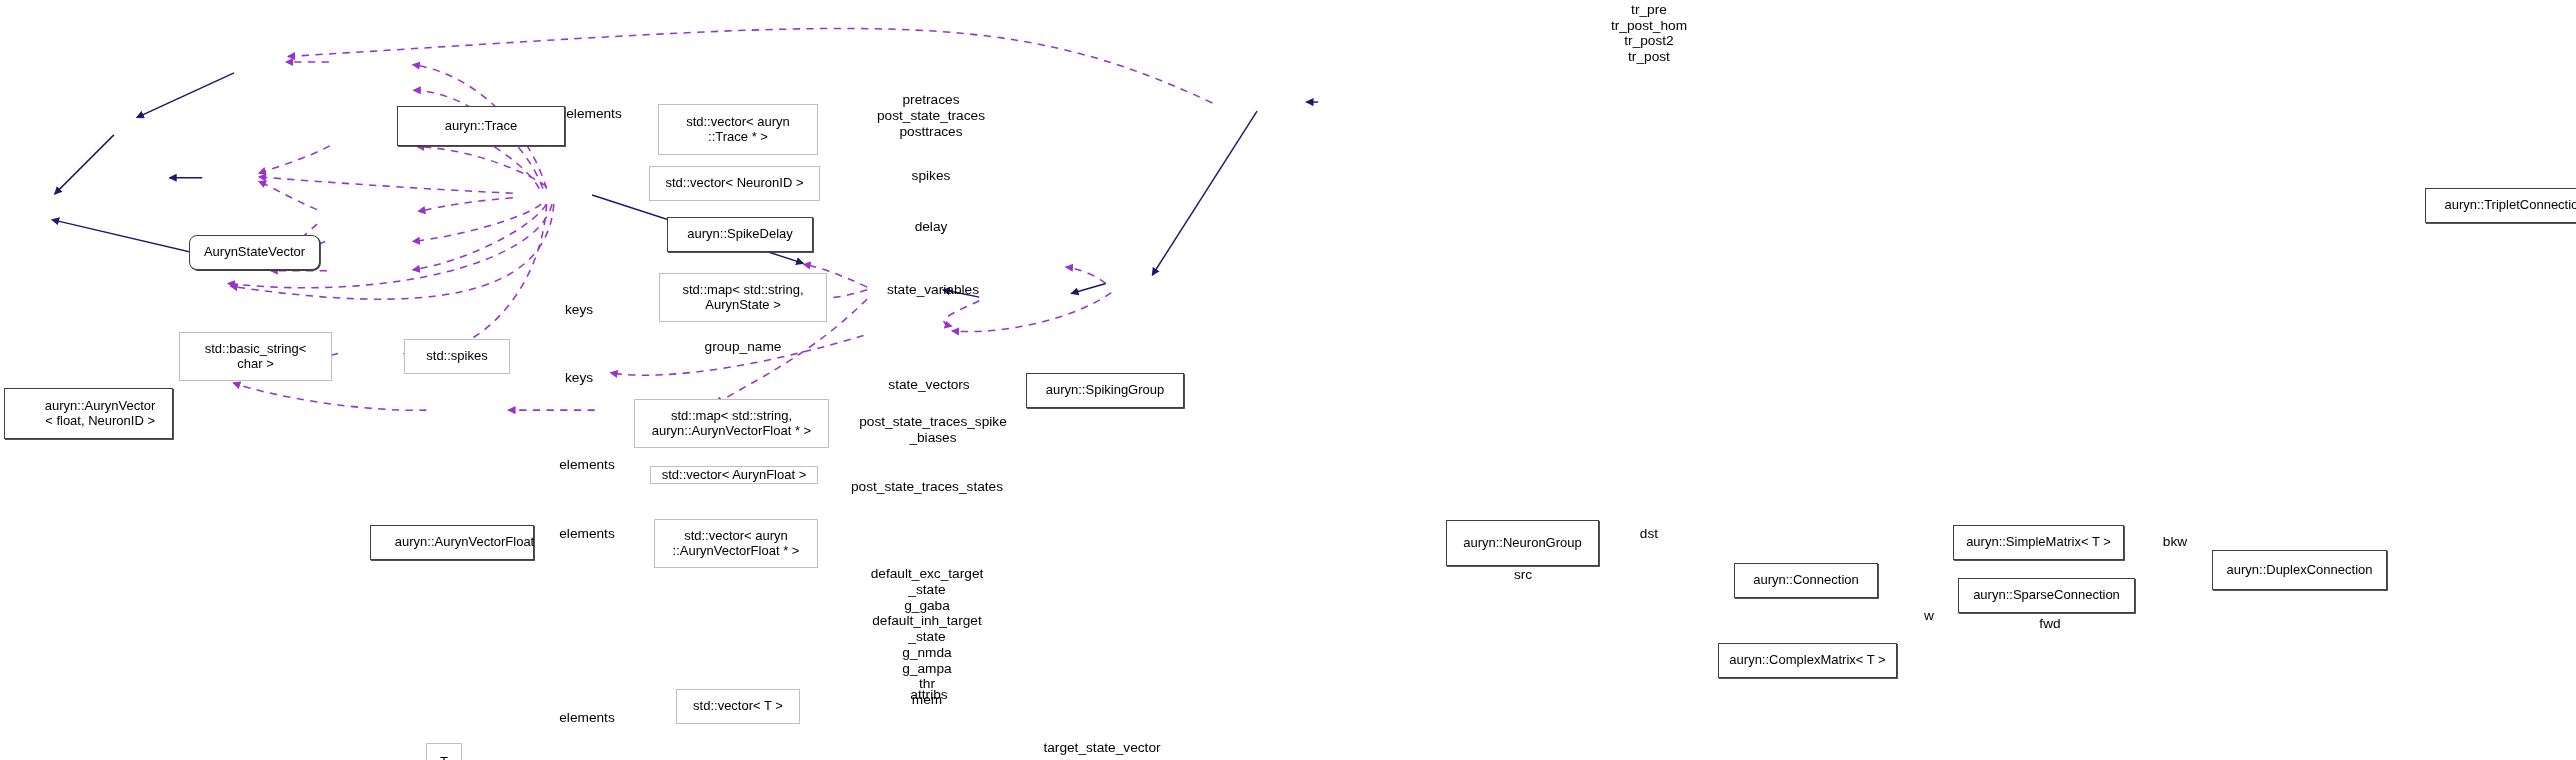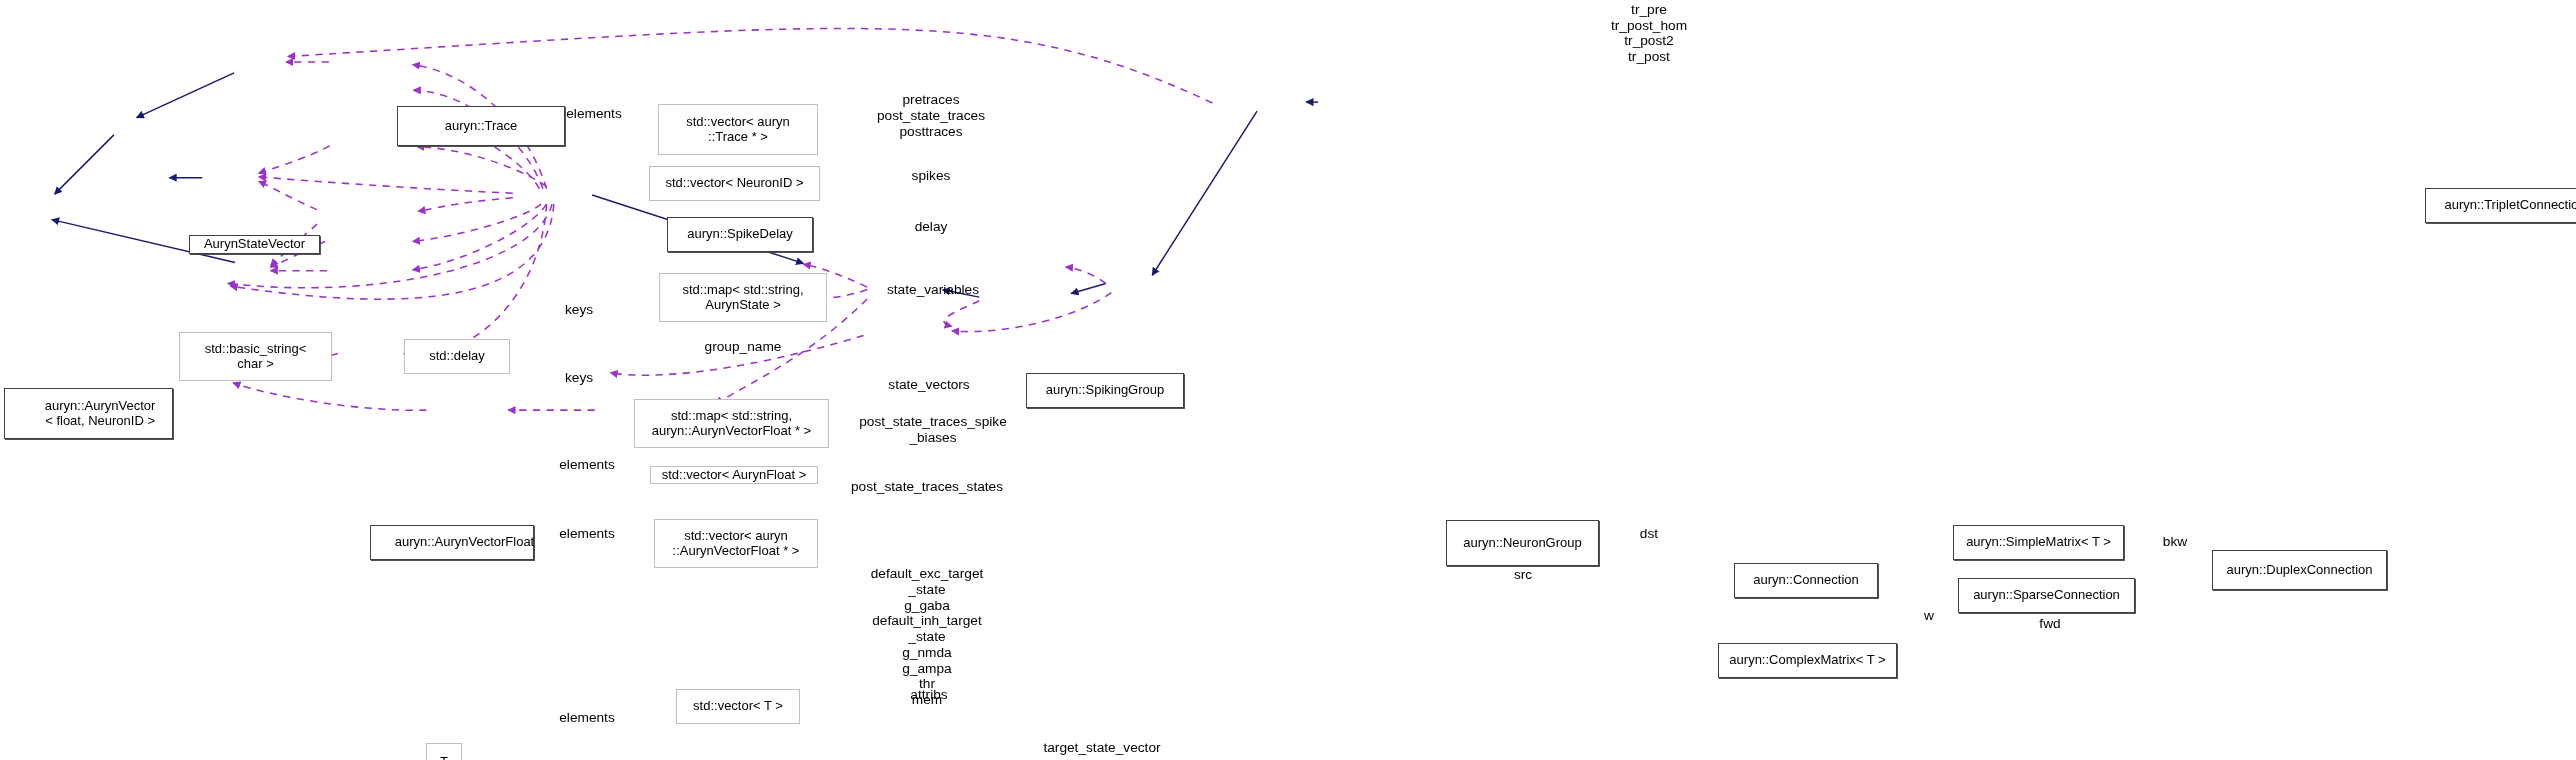--- a/index.html
+++ b/index.html
@@ -118,40 +118,40 @@
   <div id="nodes">
       <div class="node cls" style="left: 397px; top: 106px; width: 168px; height: 40px;">auryn::Trace</div>
       <div class="node tpl" style="left: 658px; top: 104px; width: 160px; height: 51px;">std::vector&lt; auryn
 ::Trace * &gt;</div>
       <div class="node tpl" style="left: 649px; top: 166px; width: 171px; height: 35px;">std::vector&lt; NeuronID &gt;</div>
       <div class="node cls" style="left: 667px; top: 217px; width: 146px; height: 35px;">auryn::SpikeDelay</div>
       <div class="node tpl" style="left: 659px; top: 273px; width: 168px; height: 49px;">std::map&lt; std::string,
 AurynState &gt;</div>
       <div class="node tpl" style="left: 179px; top: 332px; width: 153px; height: 49px;">std::basic_string&lt;
 char &gt;</div>
-      <div class="node tpl" style="left: 404px; top: 339px; width: 106px; height: 35px;">std::delay</div>
+      <div class="node tpl" style="left: 404px; top: 339px; width: 106px; height: 35px;">std::spikes</div>
       <div class="node cls" style="left: 1026px; top: 373px; width: 158px; height: 35px;">auryn::SpikingGroup</div>
       <div class="node tpl" style="left: 634px; top: 399px; width: 195px; height: 49px;">std::map&lt; std::string,
 auryn::AurynVectorFloat * &gt;</div>
       <div class="node cls" style="left: 3.6px; top: 388px; width: 169px; height: 51px; padding-left: 24px;">auryn::AurynVector
 &lt; float, NeuronID &gt;</div>
       <div class="node tpl" style="left: 650px; top: 466px; width: 168px; height: 18px;">std::vector&lt; AurynFloat &gt;</div>
       <div class="node cls" style="left: 370px; top: 525px; width: 164px; height: 35px; padding-left: 25px;">auryn::AurynVectorFloat</div>
       <div class="node tpl" style="left: 654px; top: 519px; width: 164px; height: 49px;">std::vector&lt; auryn
 ::AurynVectorFloat * &gt;</div>
       <div class="node cls" style="left: 1446px; top: 520px; width: 153px; height: 46px;">auryn::NeuronGroup</div>
       <div class="node cls" style="left: 1953px; top: 525px; width: 171px; height: 35px;">auryn::SimpleMatrix&lt; T &gt;</div>
       <div class="node cls" style="left: 2212px; top: 550px; width: 175px; height: 40px;">auryn::DuplexConnection</div>
       <div class="node cls" style="left: 1734px; top: 563px; width: 144px; height: 35px;">auryn::Connection</div>
       <div class="node cls" style="left: 1958px; top: 578px; width: 177px; height: 35px;">auryn::SparseConnection</div>
       <div class="node cls" style="left: 1718px; top: 643px; width: 179px; height: 35px;">auryn::ComplexMatrix&lt; T &gt;</div>
       <div class="node tpl" style="left: 676px; top: 689px; width: 124px; height: 35px;">std::vector&lt; T &gt;</div>
       <div class="node tpl" style="left: 426px; top: 743px; width: 36px; height: 38px;">T</div>
       <div class="node cls" style="left: 2425px; top: 188px; width: 180px; height: 35px;">auryn::TripletConnection</div>
-      <div class="node cls" style="left: 189px; top: 235px; width: 131px; height: 19px;">AurynStateVector</div>
+      <div class="node cls" style="left: 189px; top: 235px; width: 131px; height: 35px; border-radius: 8px;">AurynStateVector</div>
     </div>
   <div id="labels">
       <div class="edge-label" style="left: 1649px; top: 1.8px;">tr_pre
 tr_post_hom
 tr_post2
 tr_post</div>
       <div class="edge-label" style="left: 594px; top: 106px;">elements</div>
       <div class="edge-label" style="left: 931px; top: 72px; margin-top: 20px;">pretraces
 post_state_traces
 posttraces</div>

